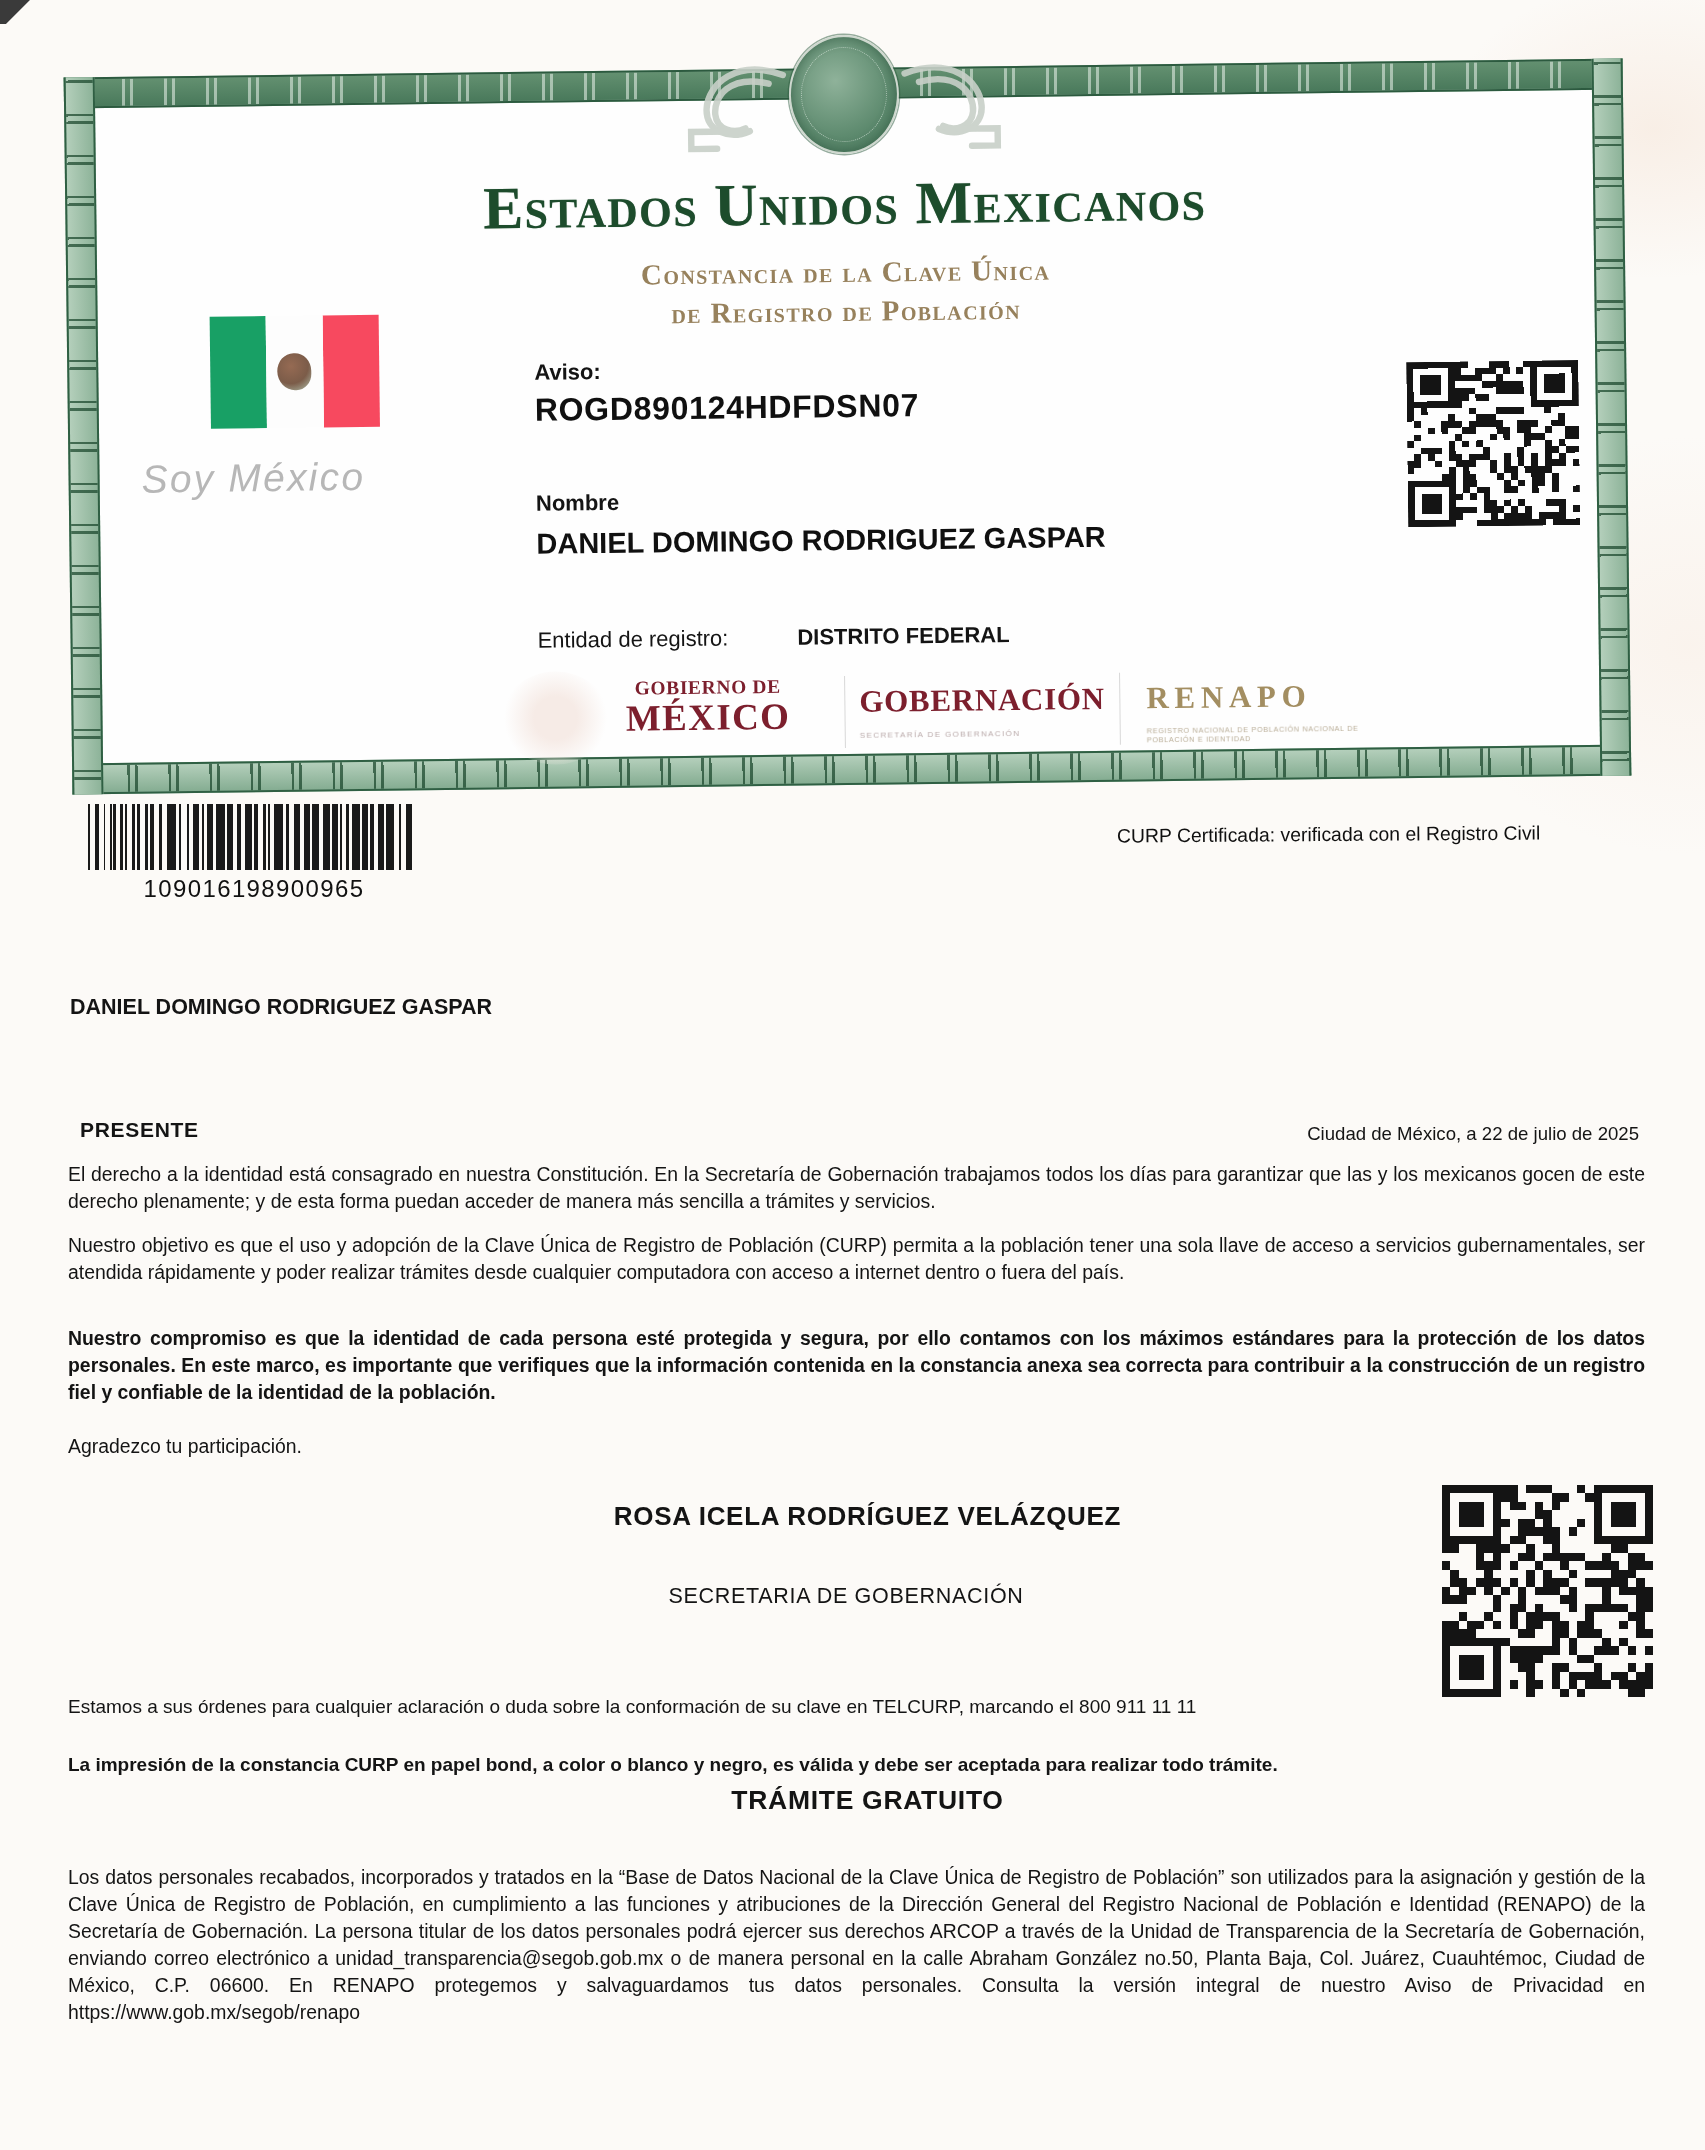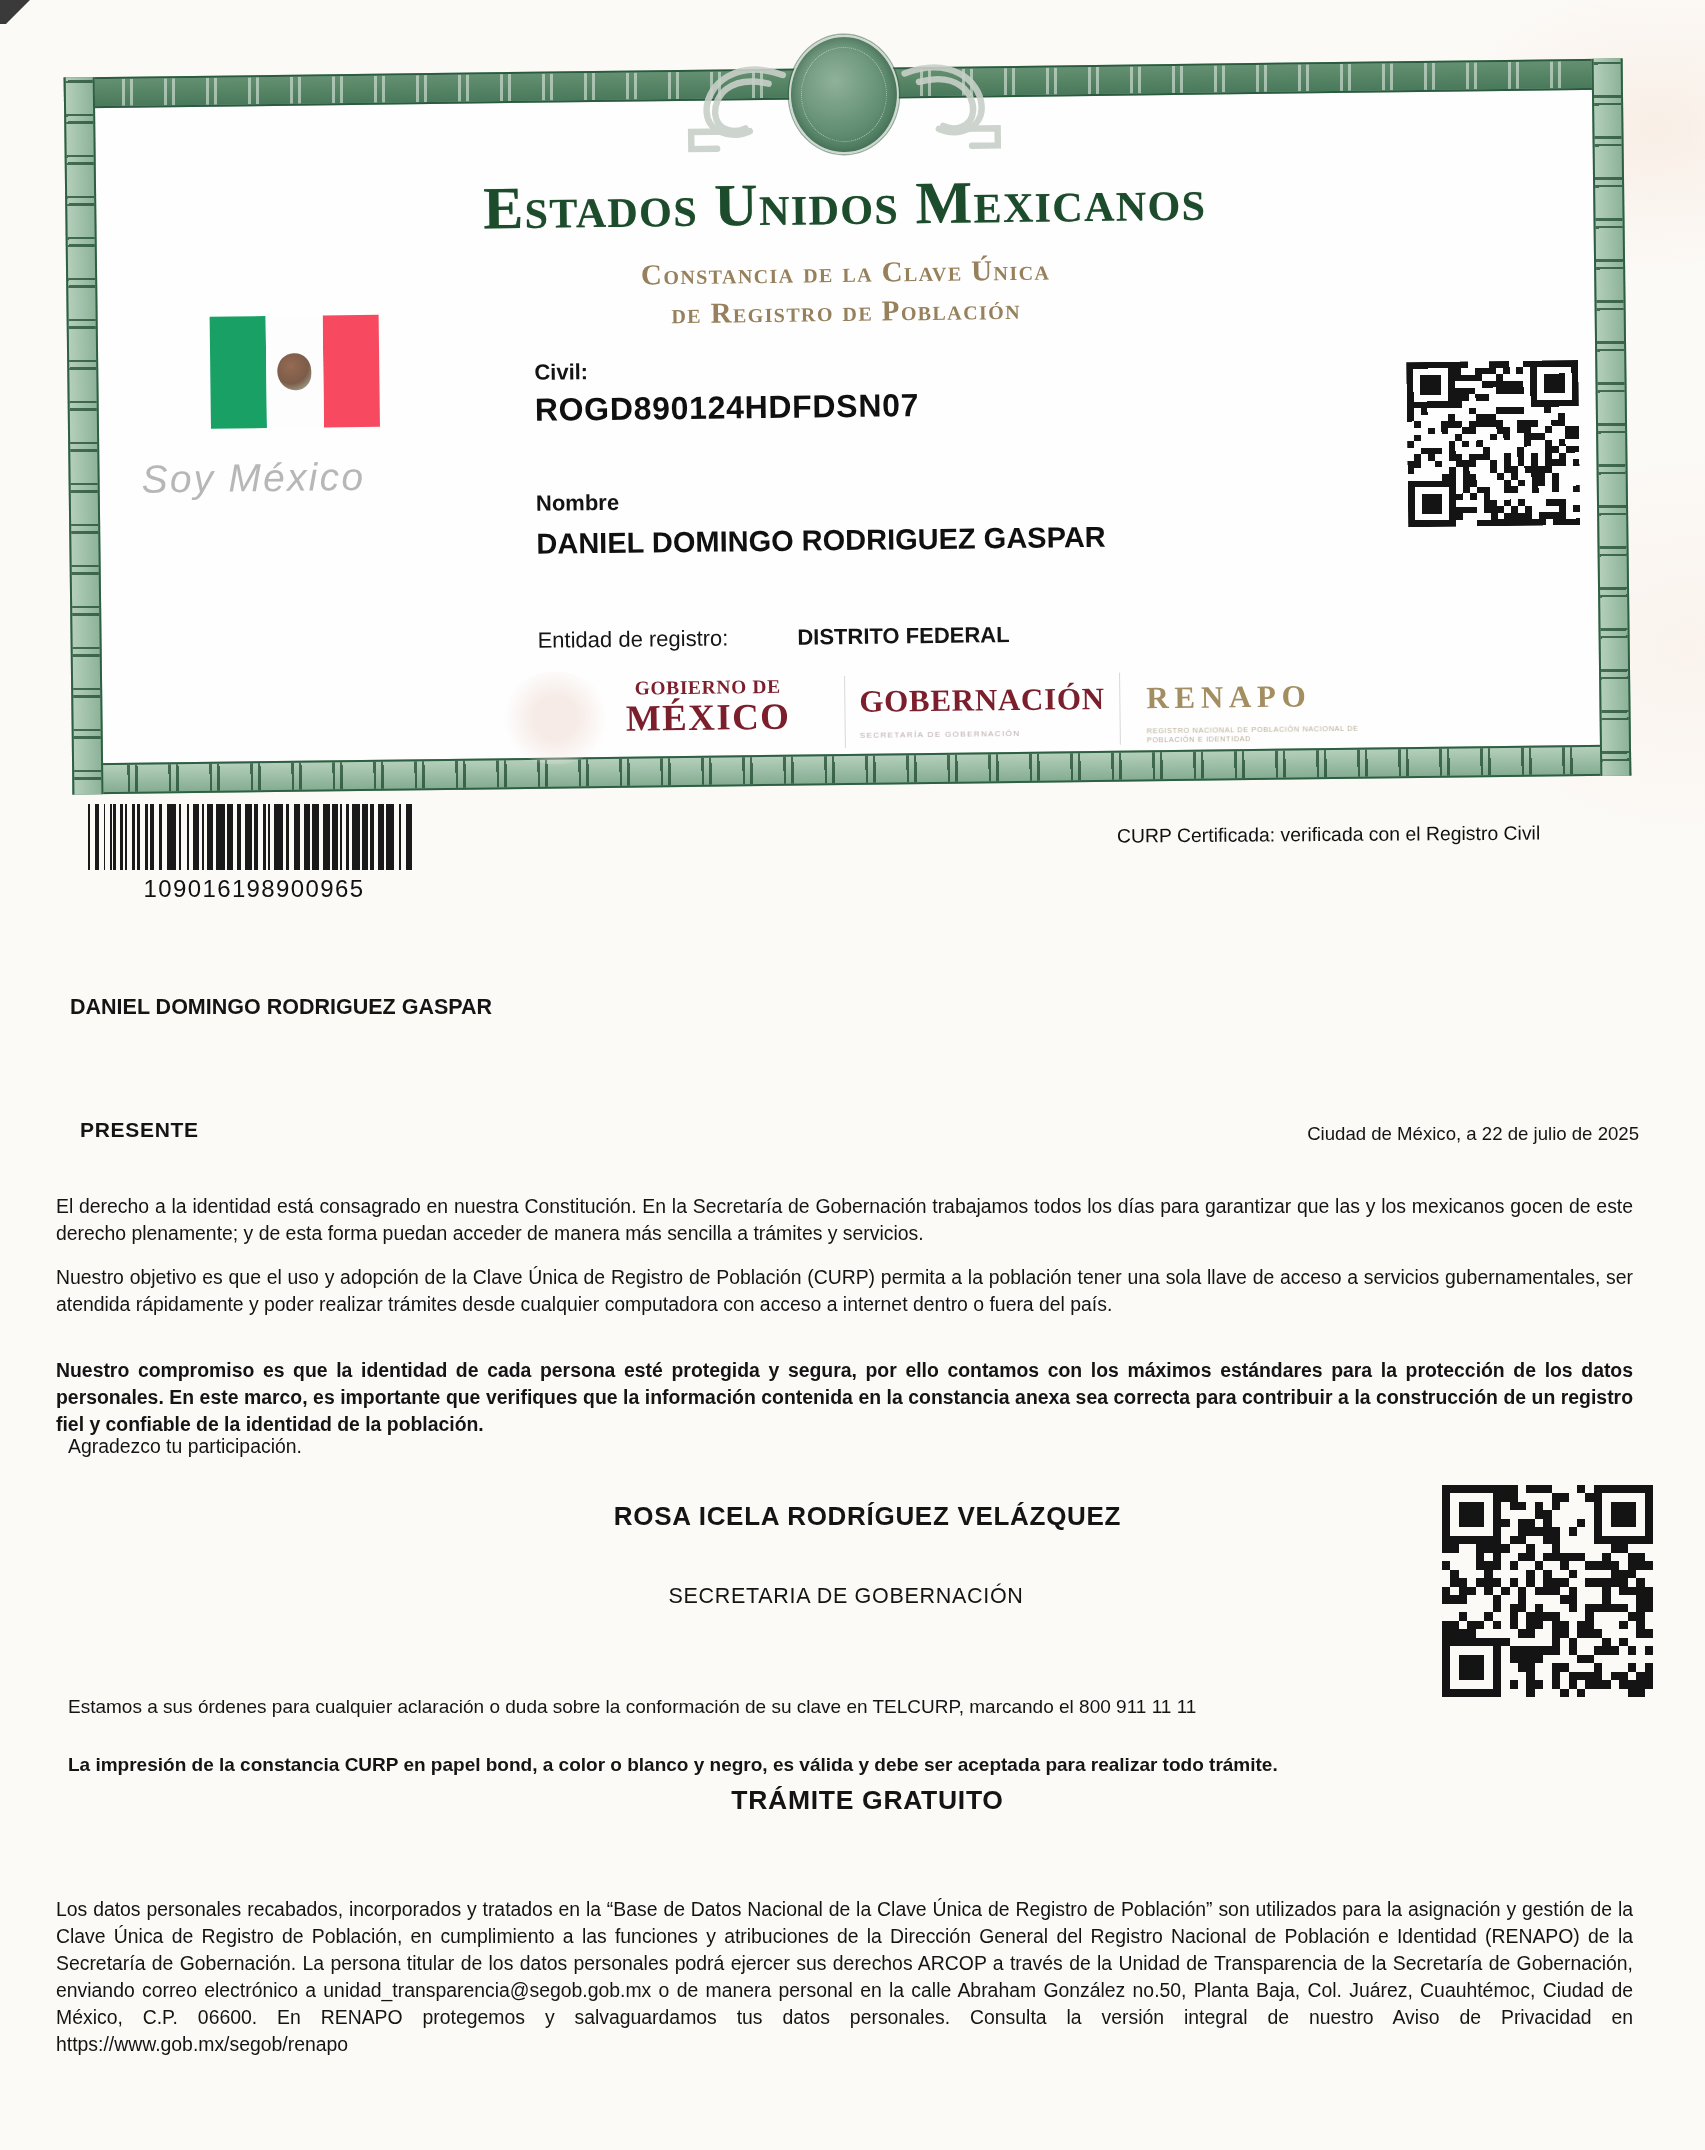--- a/index.html
+++ b/index.html
@@ -163,21 +163,21 @@
   #curp-status{
     position:absolute;left:1117px;top:823px;font-size:19.4px;color:#101010;
     transform:rotate(-0.4deg);
   }
 
   
   .letter-text{position:absolute;font-size:19.4px;color:#141414;}
   #recipient{left:70px;top:995px;font-weight:700;font-size:21.5px;}
   #presente{left:80px;top:1118px;font-weight:700;font-size:21px;letter-spacing:0.7px;}
   #date-line{right:66px;top:1123px;font-size:18.6px;text-align:right;}
-  .para{left:56px;width:1577px;text-align:justify;line-height:27px;margin-top:32px;}
+  .para{left:68px;width:1577px;text-align:justify;line-height:27px;}
   #p1{top:1161px;}
   #p2{top:1232px;}
   #p3{top:1325px;font-weight:700;}
   #thanks{left:68px;top:1435px;}
   #signer-name{left:0;width:1735px;top:1501px;text-align:center;font-weight:700;font-size:26px;letter-spacing:0.7px;}
   #signer-title{left:0;width:1692px;top:1584px;text-align:center;font-size:21.5px;letter-spacing:0.7px;}
   #qr-bottom{left:1442px;top:1485px;width:211px;height:212px;}
   #contact-line{left:68px;top:1696px;font-size:19px;}
   #validity-line{left:68px;top:1754px;font-size:19px;font-weight:700;width:1584px;}
   #free-note{left:0;width:1735px;top:1785px;text-align:center;font-weight:700;font-size:26.5px;letter-spacing:0.7px;}
@@ -218,21 +218,21 @@
 
     <div id="flag">
       <div class="stripe s-green"></div>
       <div class="stripe s-white">
         <div class="eagle"></div>
       </div>
       <div class="stripe s-red"></div>
     </div>
     <div class="soy-mexico">Soy México</div>
 
-    <div class="cert-field f-label clave-label">Civil:</div>
+    <div class="cert-field f-label clave-label">Aviso:</div>
     <div class="cert-field clave-value">ROGD890124HDFDSN07</div>
     <div class="cert-field f-label nombre-label">Nombre</div>
     <div class="cert-field nombre-value">DANIEL DOMINGO RODRIGUEZ GASPAR</div>
     <div class="cert-field entidad-row">
       <span class="ent-label">Entidad de registro:</span>
       <span class="ent-value">DISTRITO FEDERAL</span>
     </div>
 
     <div id="logos-row">
       <div class="logo-watermark"></div>

